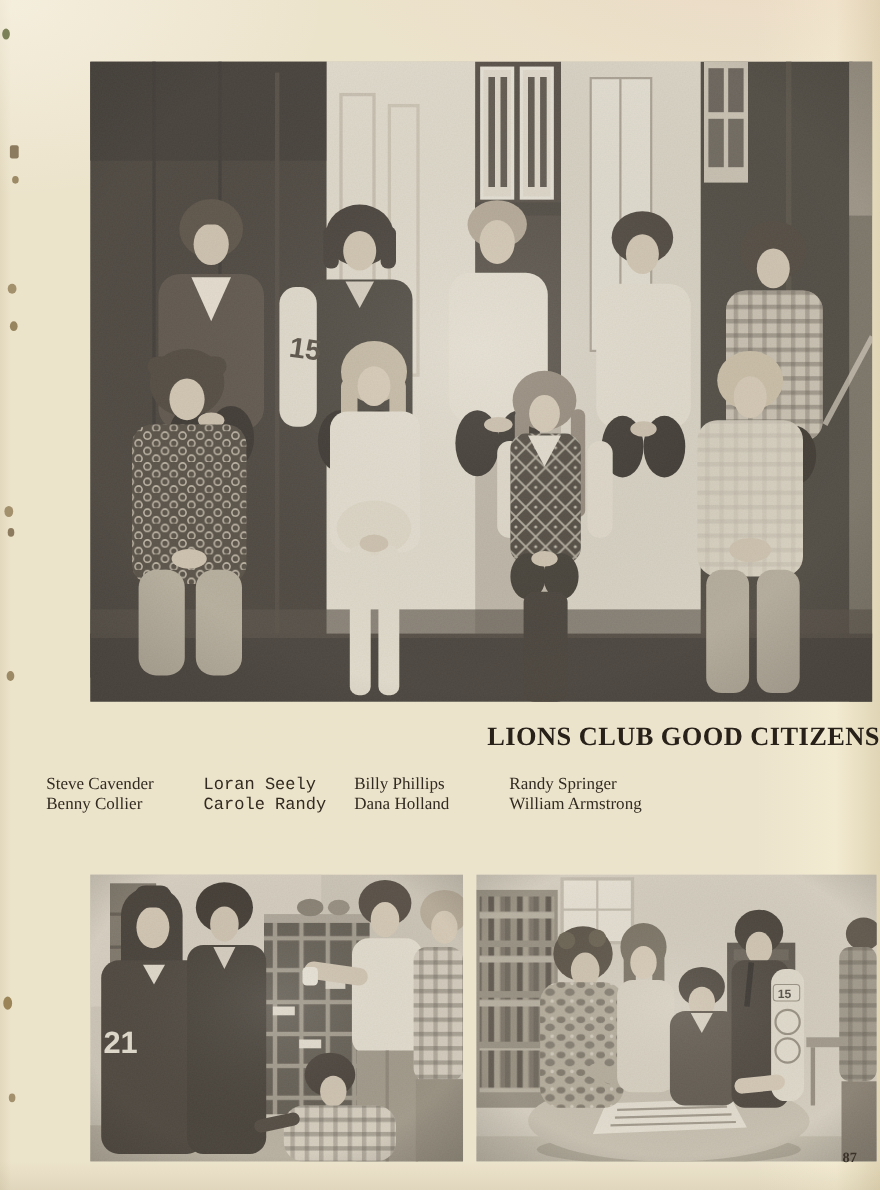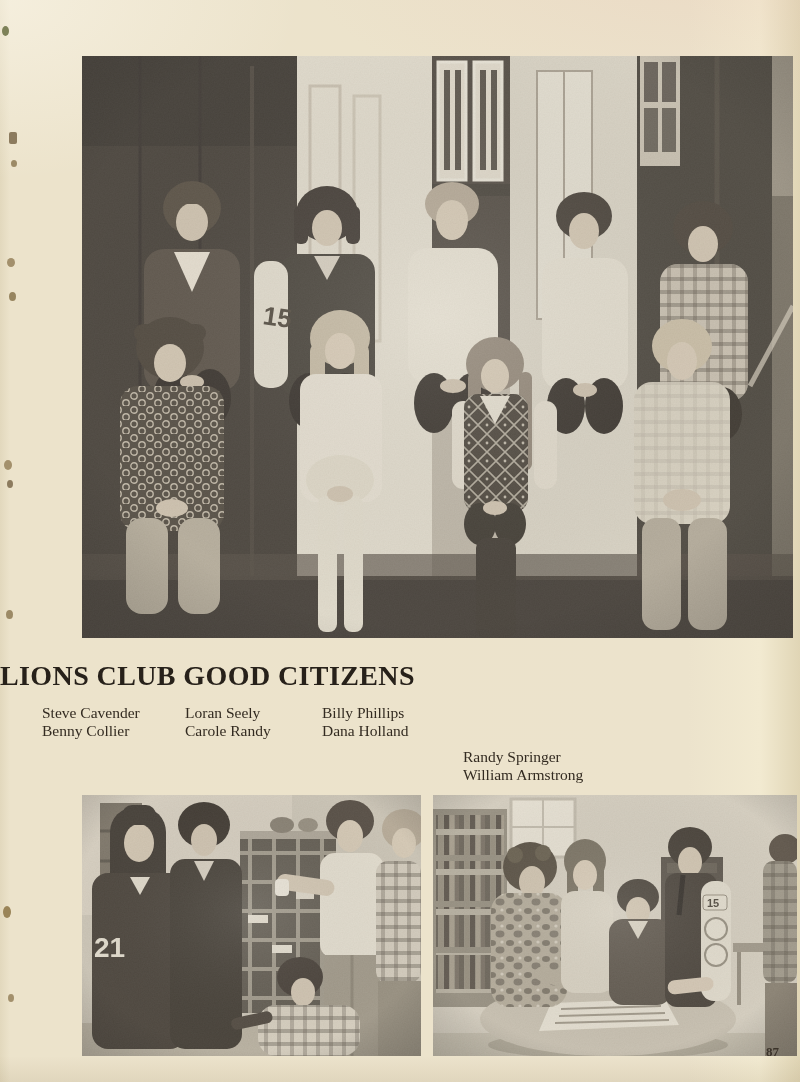--- a/index.html
+++ b/index.html
@@ -13,30 +13,30 @@
     font-family:"Liberation Serif", serif;color:#2e2820;
   }
   .page:after{content:"";position:absolute;left:0;right:0;bottom:0;height:26px;
     background:linear-gradient(180deg, rgba(120,100,60,0) 0%, rgba(120,100,60,0.10) 100%);pointer-events:none;}
   .photo{position:absolute;display:block;}
   .photo svg{display:block;width:100%;height:100%;}
   #photo-group{left:42px;top:40px;width:711px;height:582px;}
   #photo-mail{left:42px;top:779px;width:339px;height:261px;}
   #photo-library{left:393px;top:779px;width:364px;height:261px;}
   .title{
-    position:absolute;top:641px;left:0;width:100%;text-align:left;
-    font-size:28px;font-weight:bold;letter-spacing:0.4px;color:#27211a;
+    position:absolute;top:641px;left:0;width:100%;text-align:right;
+    font-size:24px;font-weight:bold;letter-spacing:0.4px;color:#27211a;
   }
   .names{position:absolute;top:704px;left:0;width:100%;height:58px;padding-left:28px;}
   .name-col{position:absolute;top:0;font-size:15.5px;line-height:18px;color:#332b21;white-space:nowrap;}
   .name-col div{height:18px;}
   #col-1{left:42px;}
-  #col-2{left:185px;}
+  #col-2{left:185px;font-family:Liberation Mono, monospace;}
   #col-3{left:322px;}
-  #col-4{left:463px;margin-top:44px;}
+  #col-4{left:463px;}
   #col-5{left:605px;}
   .sponsor{position:absolute;top:742px;left:0;width:100%;text-align:center;font-size:15.5px;color:#332b21;}
   .page-number{position:absolute;left:766px;top:1044px;font-size:13px;font-weight:bold;color:#3b332a;}
   .mark{position:absolute;border-radius:50%;pointer-events:none;}
 </style>
 </head>
 <body>
 
 <div class="page">
 

